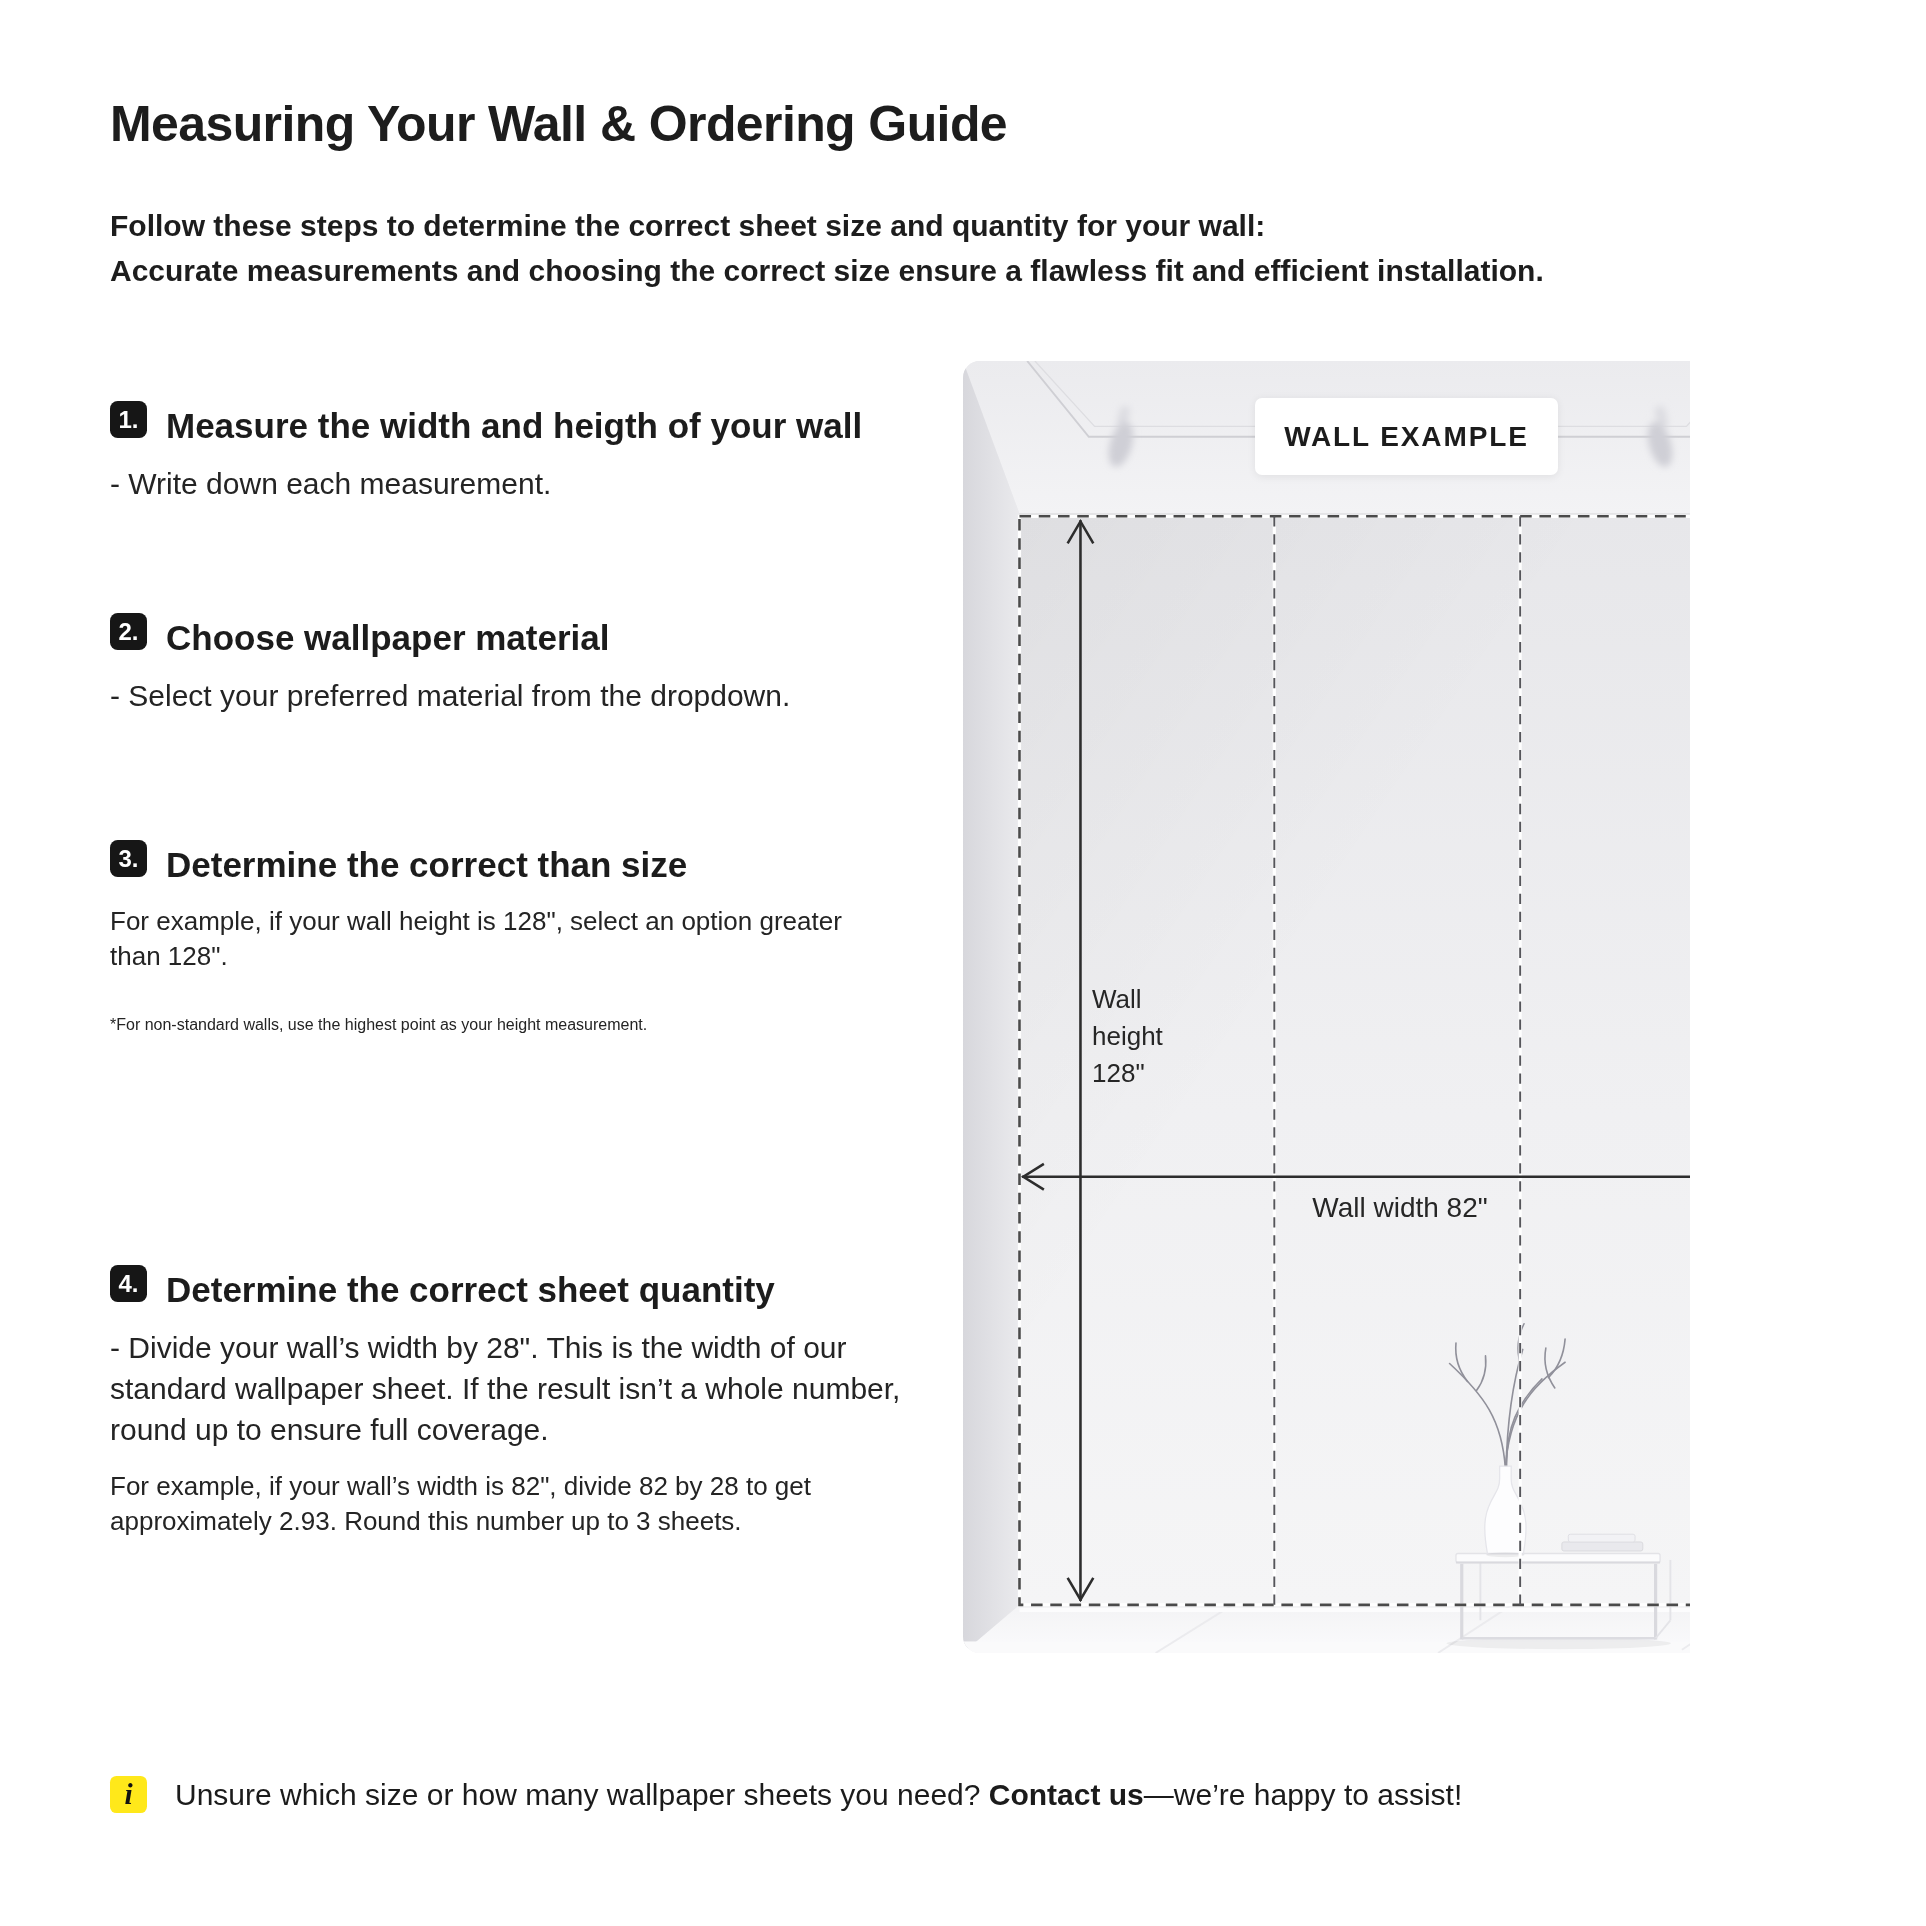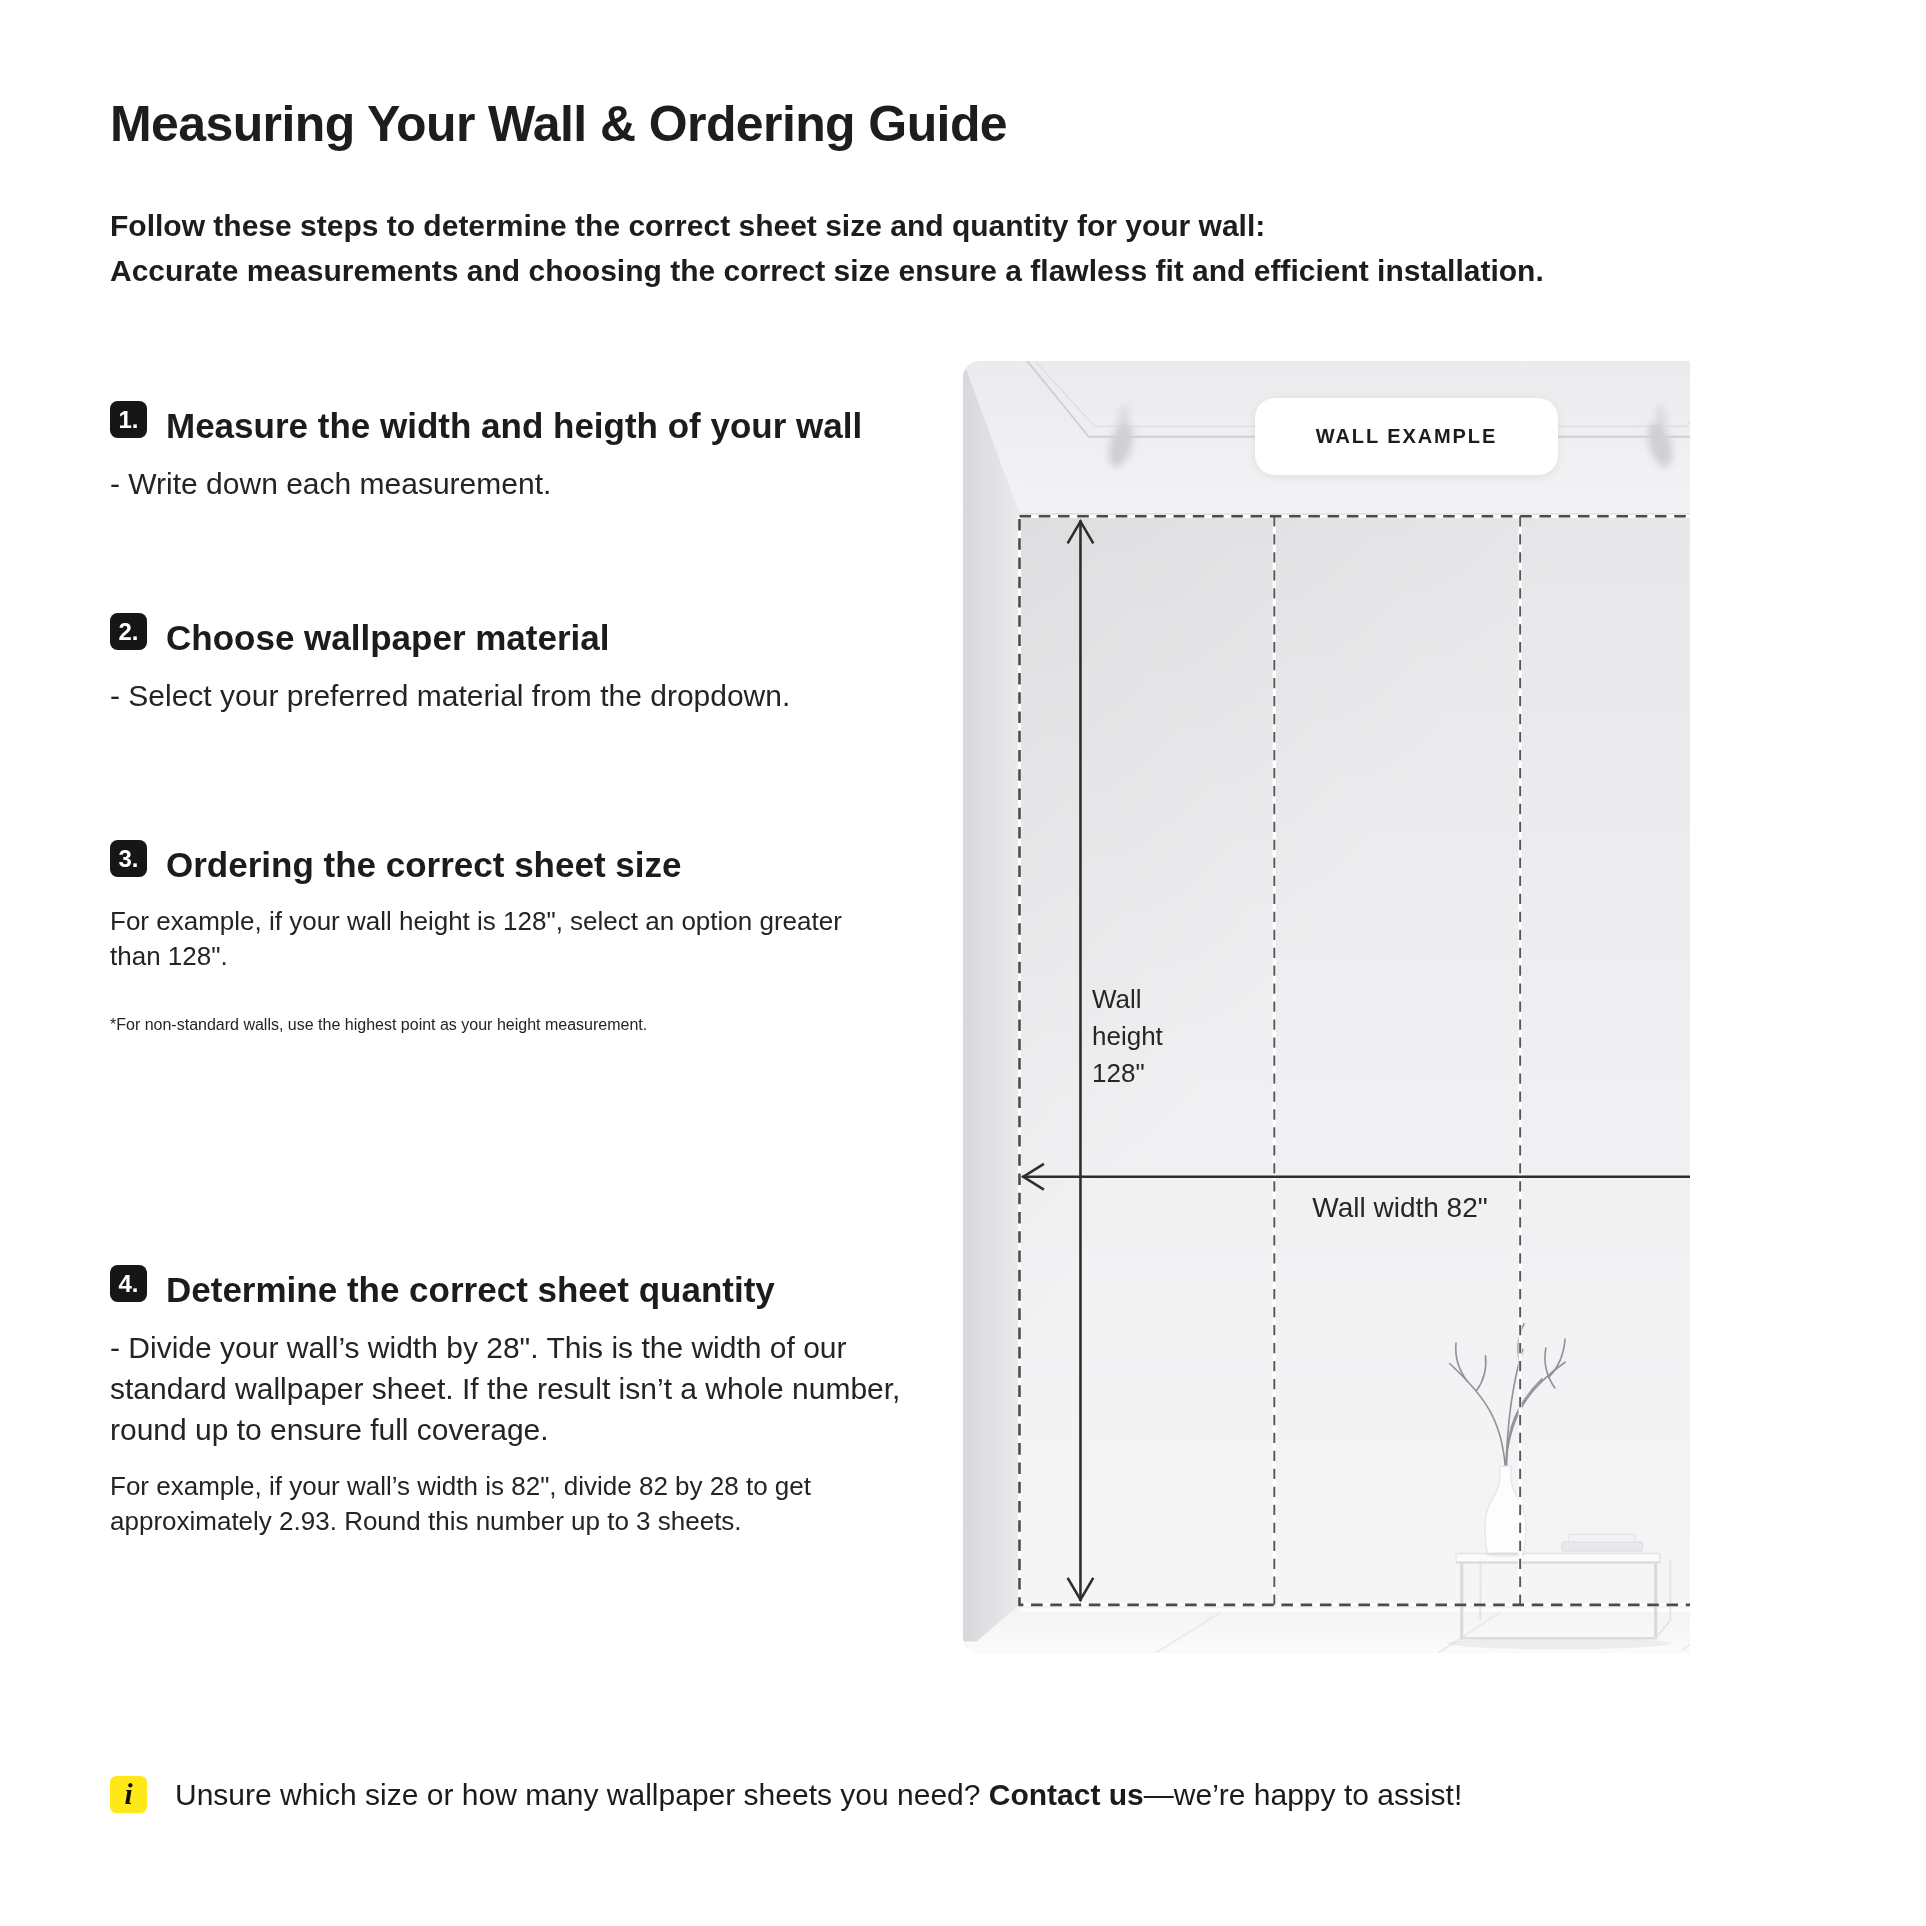--- a/index.html
+++ b/index.html
@@ -20,22 +20,22 @@
   .step-heading{font-size:35px;font-weight:700;color:#1c1c1c;margin-top:13px;}
   .step-body{margin-top:16.7px;font-size:30px;line-height:41px;color:#242424;max-width:803px;}
   .step-note{margin-top:19px;font-size:26px;line-height:35px;color:#242424;max-width:780px;}
   .step-footnote{margin-top:33px;font-size:16px;line-height:35px;color:#242424;max-width:780px;}
 
   .photo{position:absolute;left:963px;top:361px;width:855px;height:1292px;
          border-radius:16.7px;overflow:hidden;background:#ebebee;}
   .photo svg{position:absolute;left:0;top:0;width:100%;height:100%;display:block;}
 
   .wall-badge{position:absolute;left:292px;top:37px;width:303px;height:77px;
-              background:#ffffff;border-radius:20px;display:flex;align-items:center;
-              justify-content:center;font-size:20px;font-weight:700;letter-spacing:1.9px;
+              background:#ffffff;border-radius:7px;display:flex;align-items:center;
+              justify-content:center;font-size:28px;font-weight:700;letter-spacing:1.9px;
               color:#1c1c1c;box-shadow:0 1.9px 9px rgba(0,0,0,0.07);}
   .wall-height-label{position:absolute;left:129px;top:620px;font-size:26px;
                      line-height:37px;color:#262626;}
   .wall-width-label{position:absolute;left:302px;top:831px;width:270px;text-align:center;
                     font-size:28px;color:#262626;}
 
   .footer{position:absolute;left:110px;top:1776px;display:flex;align-items:center;gap:28px;}
   .info-badge{width:37px;height:37px;border-radius:6.4px;background:#ffe81a;
               display:flex;align-items:center;justify-content:center;
               font-family:"Liberation Serif",serif;font-style:italic;font-weight:700;
@@ -67,21 +67,21 @@
     <div class="step-head">
       <div class="step-badge">2.</div>
       <div class="step-heading">Choose wallpaper material</div>
     </div>
     <div class="step-body">- Select your preferred material from the dropdown.</div>
   </div>
 
   <div class="step" style="top:832px;">
     <div class="step-head">
       <div class="step-badge">3.</div>
-      <div class="step-heading">Ordering the correct sheet size</div>
+      <div class="step-heading">Determine the correct than size</div>
     </div>
     <div class="step-note">For example, if your wall height is 128", select an option greater than 128".</div>
     <div class="step-footnote">*For non-standard walls, use the highest point as your height measurement.</div>
   </div>
 
   <div class="step" style="top:1257px;">
     <div class="step-head">
       <div class="step-badge">4.</div>
       <div class="step-heading">Determine the correct sheet quantity</div>
     </div>

